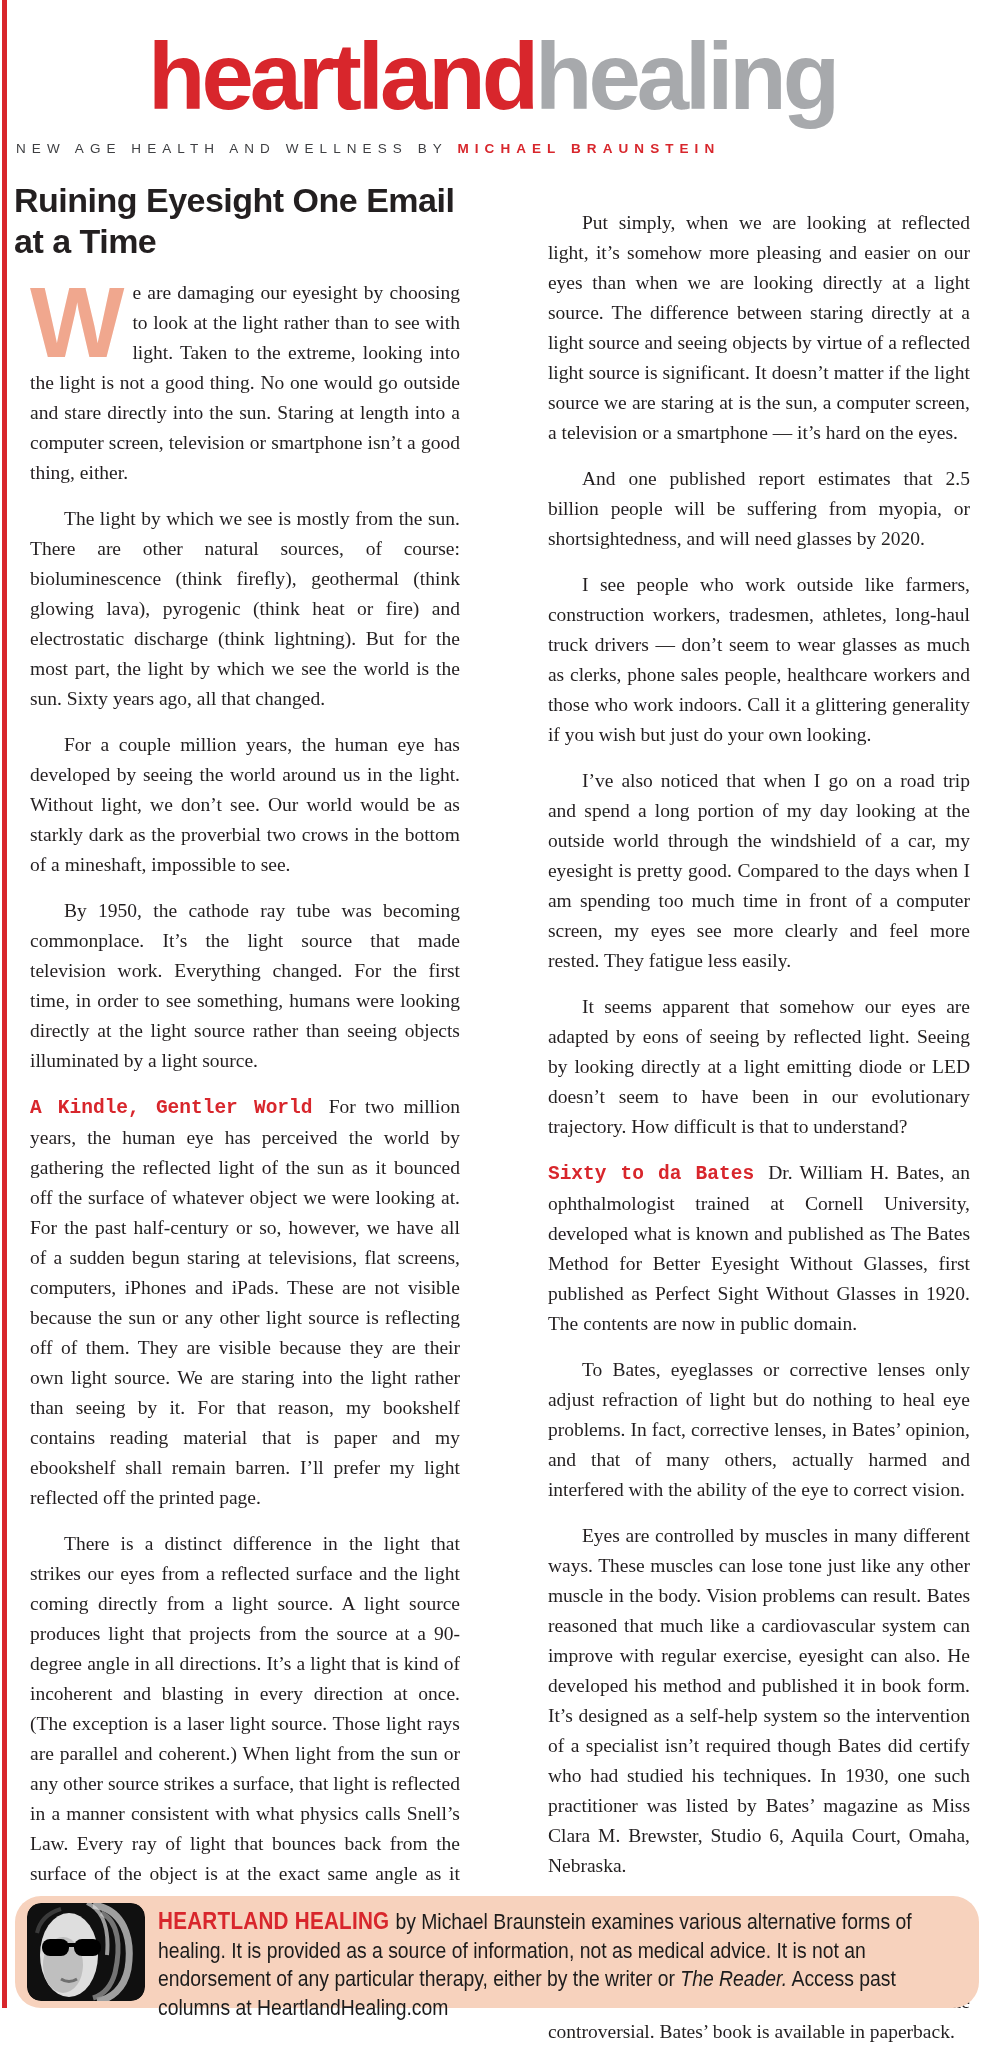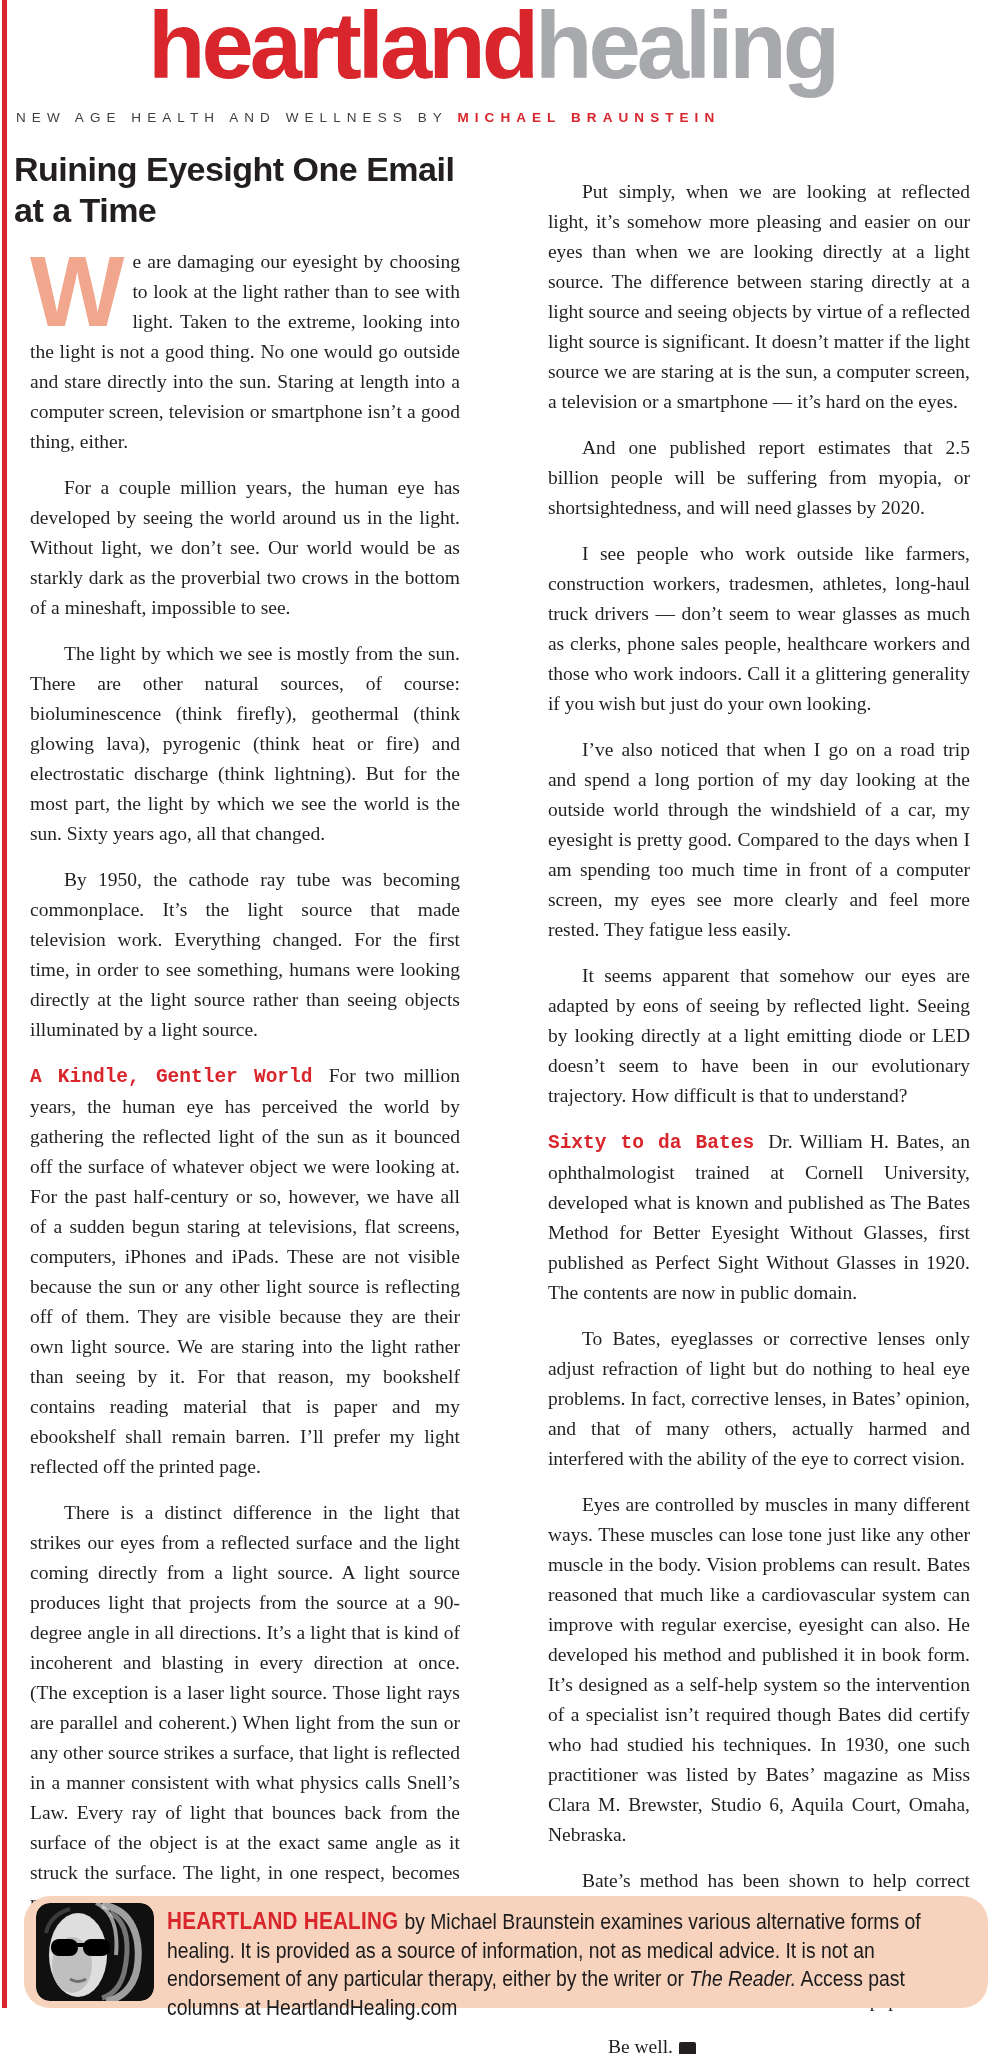--- a/index.html
+++ b/index.html
@@ -17,21 +17,21 @@
     background:#fff;
     overflow:hidden;
     font-family:"Liberation Serif", serif;
     color:var(--ink);
   }
   .red-rule{
     position:absolute;left:2px;top:0;width:5px;height:2008px;
     background:var(--red);
   }
   
-  .masthead{padding-top:0;}
+  .masthead{padding-top:20px;margin-top:11px;}
   .logo{
     margin-left:148px;
     font-family:"Liberation Sans", sans-serif;
     font-weight:bold;
     font-size:94px;
     letter-spacing:-4px;
     line-height:0.98;
     white-space:nowrap;
   }
   .logo-red{color:var(--red);}
@@ -99,21 +99,21 @@
     font-size:11px;
     line-height:15px;
     text-align:center;
     border-radius:2px;
     margin-left:6px;
     vertical-align:baseline;
   }
   
   .footer-box{
     position:absolute;
-    left:24px;top:1896px;
+    left:15px;top:1896px;
     width:964px;height:112px;
     background:var(--footer-bg);
     border-radius:26px;
     z-index:5;
   }
   .photo{
     position:absolute;left:12px;top:7px;
     width:118px;height:98px;display:block;
   }
   .photo svg{display:block;border-radius:14px;}
@@ -139,22 +139,22 @@
   <header class="masthead">
     <div class="logo"><span class="logo-red">heartland</span><span class="logo-gray">healing</span></div>
     <div class="tagline"><span class="tag-black">NEW AGE HEALTH AND WELLNESS BY </span><span class="tag-red">MICHAEL BRAUNSTEIN</span></div>
   </header>
 
   <main class="columns">
     <div class="col col-left">
       <h1 class="title">Ruining Eyesight One Email at a Time</h1>
       <div id="left-paras">
           <p class="para"><span class="dropcap">W</span>e are damaging our eyesight by choosing to look at the light rather than to see with light. Taken to the extreme, looking into the light is not a good thing. No one would go outside and stare directly into the sun. Staring at length into a computer screen, television or smartphone isn’t a good thing, either.</p>
+          <p class="para indent">The light by which we see is mostly from the sun. There are other natural sources, of course: bioluminescence (think firefly), geothermal (think glowing lava), pyrogenic (think heat or fire) and electrostatic discharge (think lightning). But for the most part, the light by which we see the world is the sun. Sixty years ago, all that changed.</p>
           <p class="para indent">For a couple million years, the human eye has developed by seeing the world around us in the light. Without light, we don’t see. Our world would be as starkly dark as the proverbial two crows in the bottom of a mineshaft, impossible to see.</p>
-          <p class="para indent">The light by which we see is mostly from the sun. There are other natural sources, of course: bioluminescence (think firefly), geothermal (think glowing lava), pyrogenic (think heat or fire) and electrostatic discharge (think lightning). But for the most part, the light by which we see the world is the sun. Sixty years ago, all that changed.</p>
           <p class="para indent">By 1950, the cathode ray tube was becoming commonplace. It’s the light source that made television work. Everything changed. For the first time, in order to see something, humans were looking directly at the light source rather than seeing objects illuminated by a light source.</p>
           <p class="para"><span class="subhead">A Kindle, Gentler World </span>For two million years, the human eye has perceived the world by gathering the reflected light of the sun as it bounced off the surface of whatever object we were looking at. For the past half-century or so, however, we have all of a sudden begun staring at televisions, flat screens, computers, iPhones and iPads. These are not visible because the sun or any other light source is reflecting off of them. They are visible because they are their own light source. We are staring into the light rather than seeing by it. For that reason, my bookshelf contains reading material that is paper and my ebookshelf shall remain barren. I’ll prefer my light reflected off the printed page.</p>
           <p class="para indent">There is a distinct difference in the light that strikes our eyes from a reflected surface and the light coming directly from a light source. A light source produces light that projects from the source at a 90-degree angle in all directions. It’s a light that is kind of incoherent and blasting in every direction at once. (The exception is a laser light source. Those light rays are parallel and coherent.) When light from the sun or any other source strikes a surface, that light is reflected in a manner consistent with what physics calls Snell’s Law. Every ray of light that bounces back from the surface of the object is at the exact same angle as it struck the surface. The light, in one respect, becomes more coherent or organized. In another respect, it becomes softer and diffused.</p>
         </div>
     </div>
     <div class="col col-right" id="right-paras">
         <p class="para indent">Put simply, when we are looking at reflected light, it’s somehow more pleasing and easier on our eyes than when we are looking directly at a light source. The difference between staring directly at a light source and seeing objects by virtue of a reflected light source is significant. It doesn’t matter if the light source we are staring at is the sun, a computer screen, a television or a smartphone — it’s hard on the eyes.</p>
         <p class="para indent">And one published report estimates that 2.5 billion people will be suffering from myopia, or shortsightedness, and will need glasses by 2020.</p>
         <p class="para indent">I see people who work outside like farmers, construction workers, tradesmen, athletes, long-haul truck drivers — don’t seem to wear glasses as much as clerks, phone sales people, healthcare workers and those who work indoors. Call it a glittering generality if you wish but just do your own looking.</p>
         <p class="para indent">I’ve also noticed that when I go on a road trip and spend a long portion of my day looking at the outside world through the windshield of a car, my eyesight is pretty good. Compared to the days when I am spending too much time in front of a computer screen, my eyes see more clearly and feel more rested. They fatigue less easily.</p>

